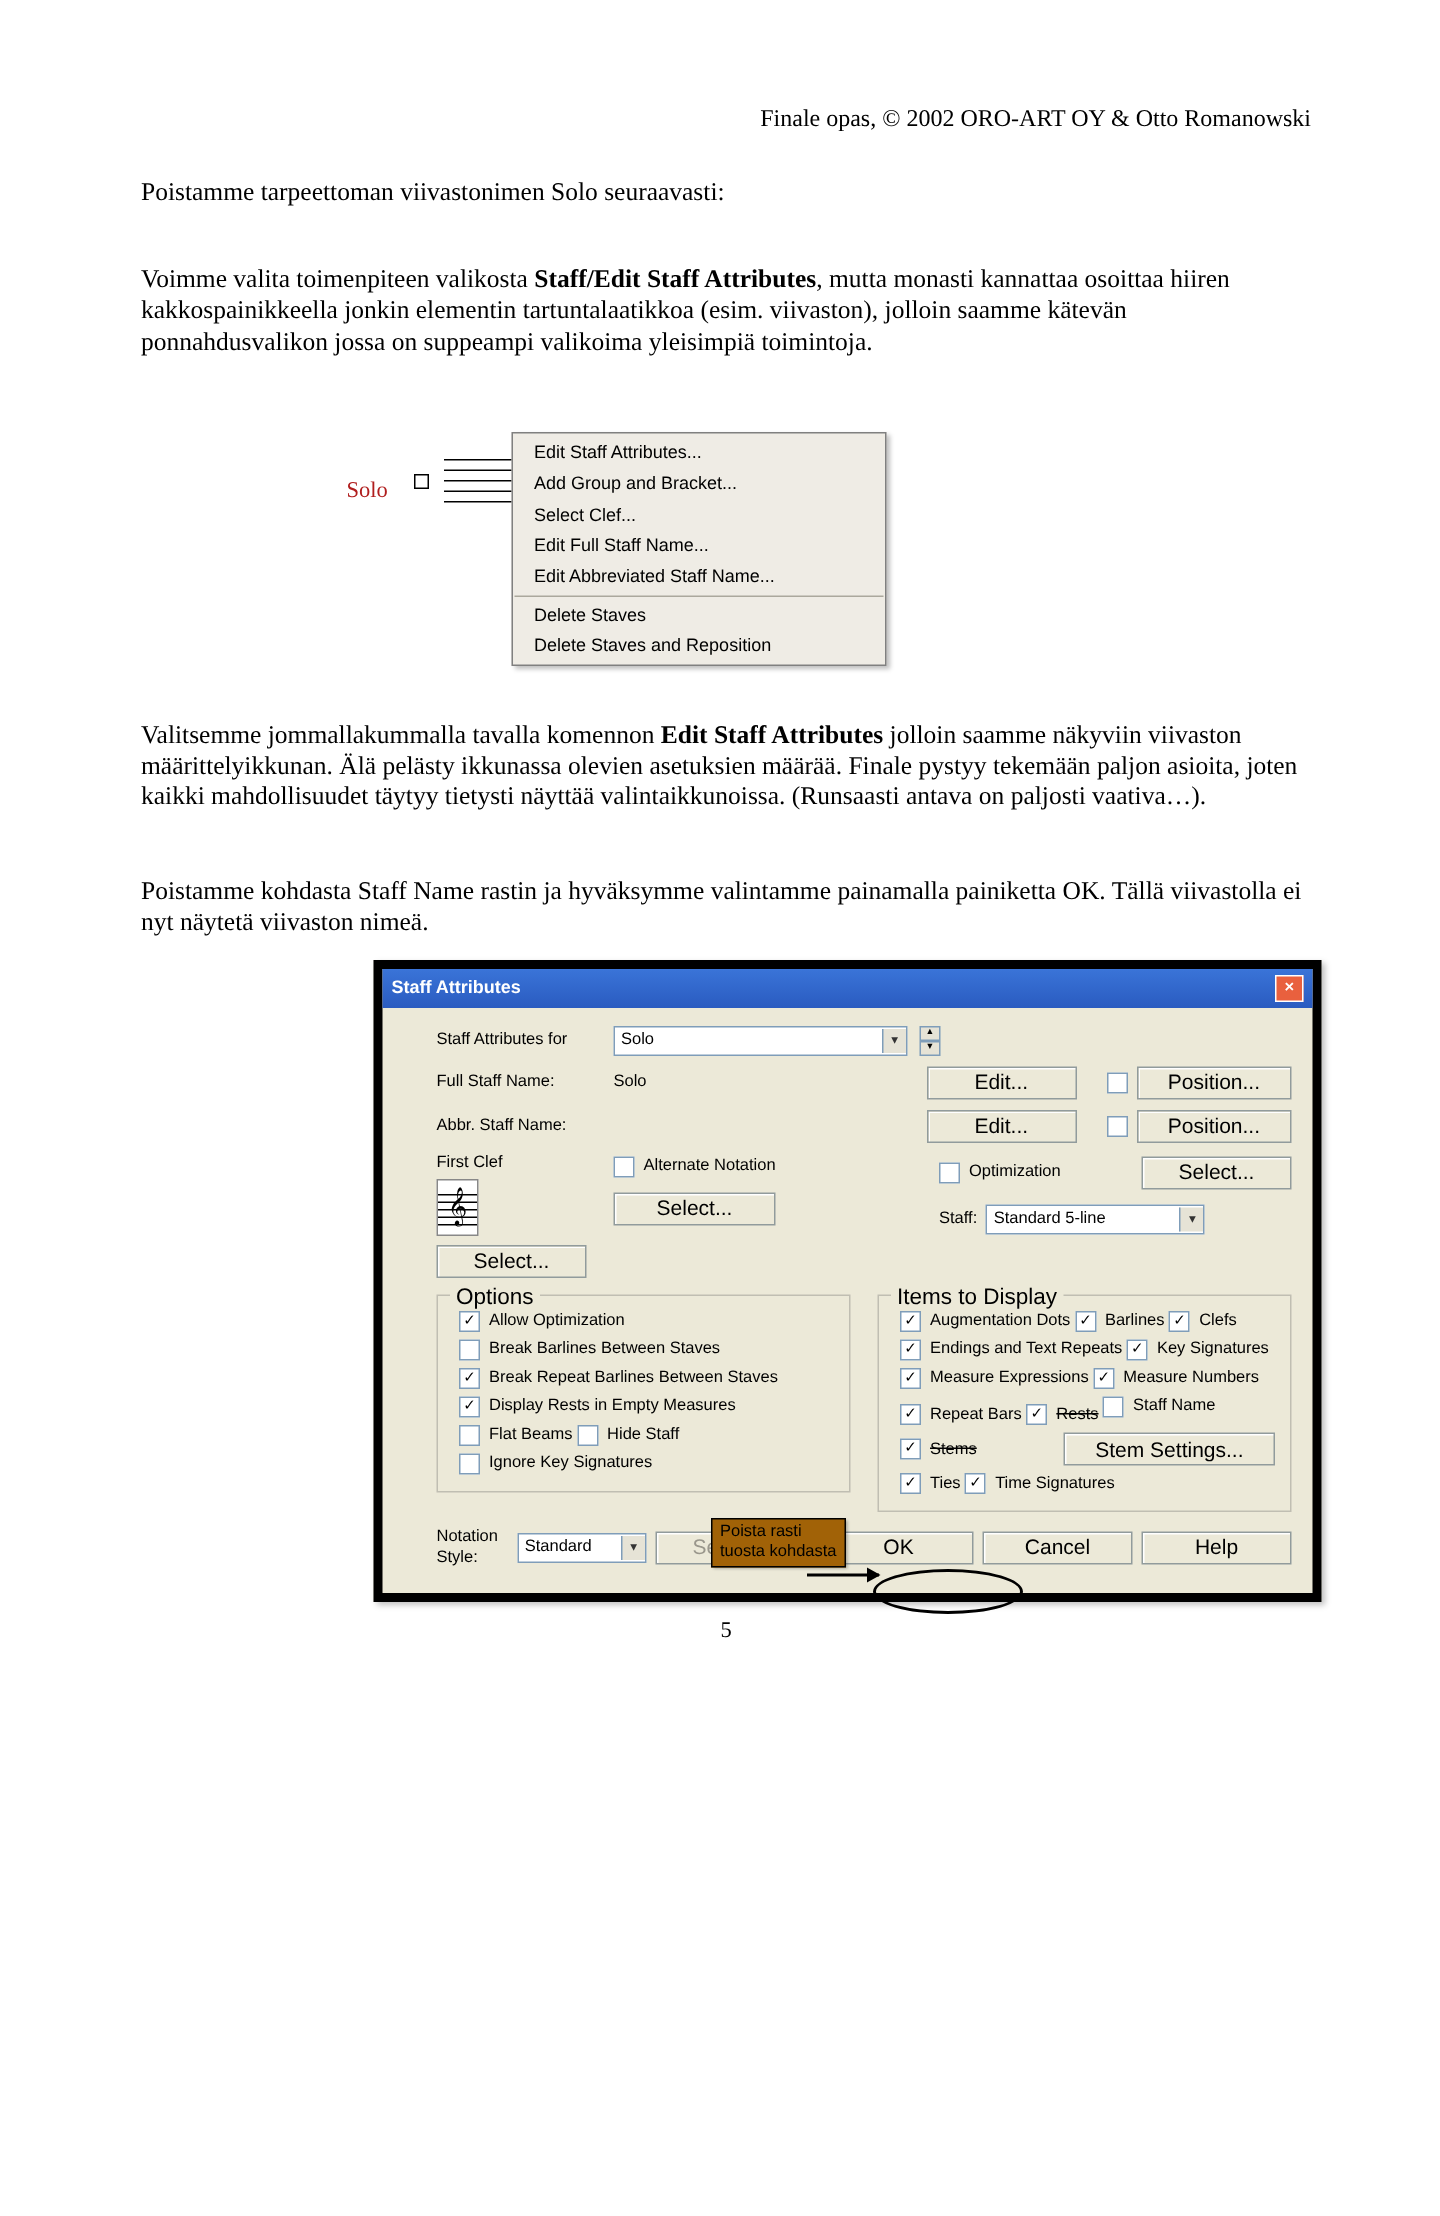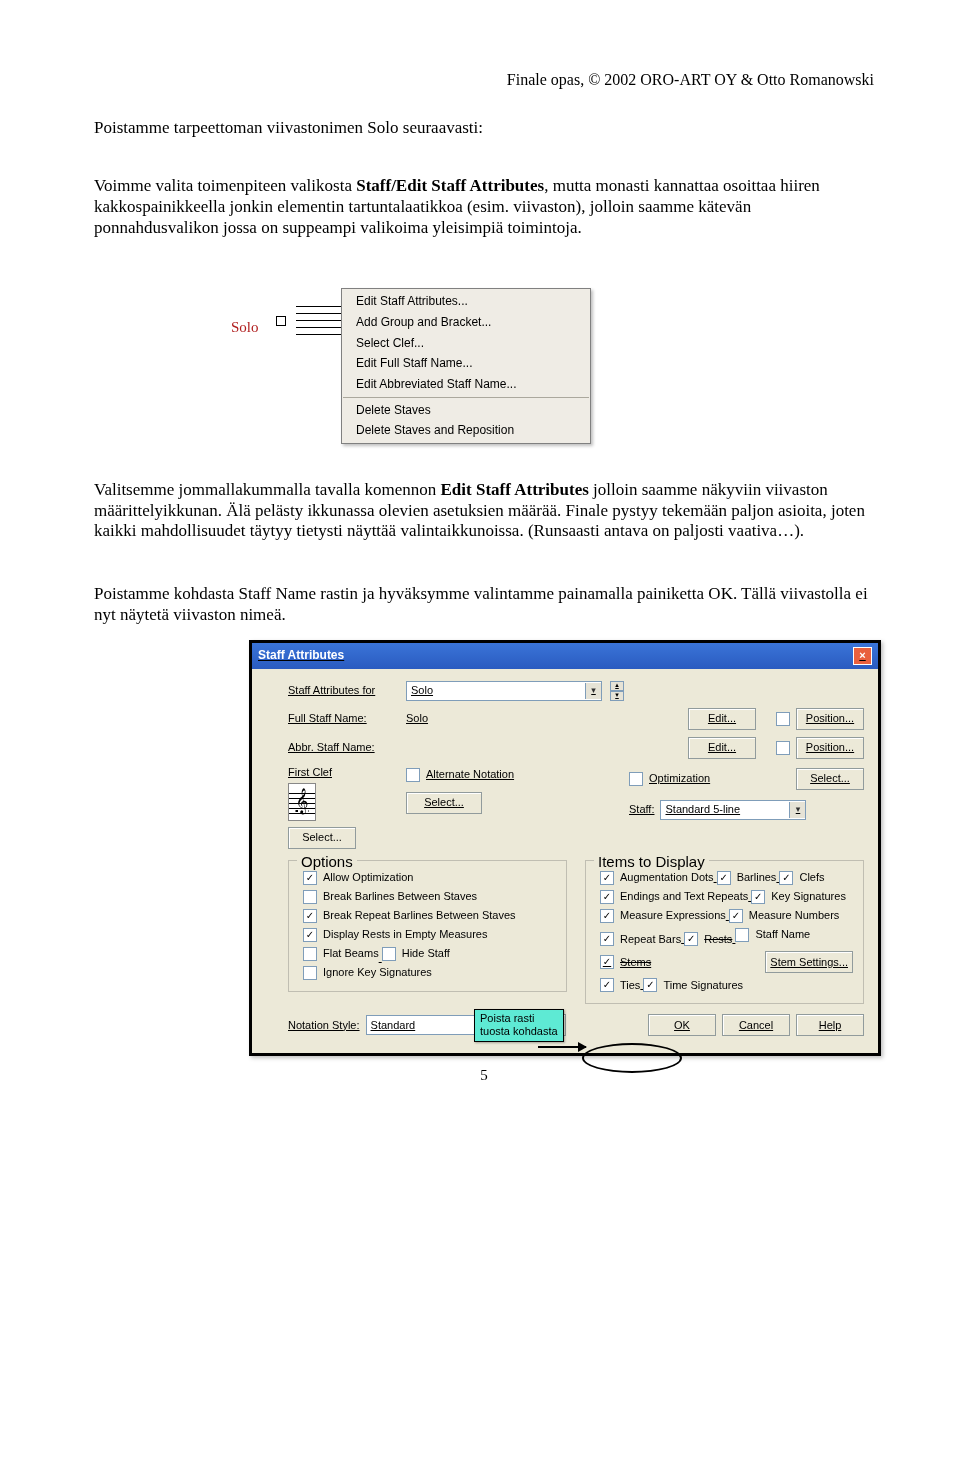--- a/index.html
+++ b/index.html
@@ -65,25 +65,24 @@
   }
   .ctx-menu .sep {
     border-top:1px solid #aba89d;
     margin:2px 1px;
   }
 
   
   .dlg-wrap { margin: 12px 0 0 155px; width: 632px; font-family:Tahoma,Arial,sans-serif; }
   .dlg {
     background:#ece9d8;
-    border:3px solid #000000;
+    border:6px solid #000000;
     box-shadow:2px 2px 4px rgba(0,0,0,0.25);
     font-size:11px;
     color:#000;
-    text-decoration:underline;
   }
   .titlebar {
     background:linear-gradient(to bottom,#3a74d8,#2a5bc0);
     color:#fff;
     font-weight:bold;
     font-size:12px;
     padding:4px 6px;
     display:flex;
     justify-content:space-between;
     align-items:center;
@@ -104,23 +103,23 @@
   }
   .combo-text { flex:1; }
   .combo-btn {
     width:15px;height:16px;background:#e6e3d6;border-left:1px solid #7f9db9;
     display:flex;align-items:center;justify-content:center;font-size:9px;color:#333;
   }
   .btn {
     background:#ece9d8;
     border:1px solid #919b9c;
     height:20px;
-    padding:0 4px;
+    padding:0 20px;
     font-family:Tahoma,Arial,sans-serif;
-    font-size:11px;
+    font-size:14px;
     display:inline-flex;align-items:center;justify-content:center;
     min-width:58px;
     box-shadow:inset 1px 1px 0 #fff;
     cursor:default;
   }
   .btn.disabled { color:#9a978c; }
   .spin {
     width:14px; display:flex; flex-direction:column; margin-left:2px;
   }
   .spin div{
@@ -164,21 +163,21 @@
     margin-top:8px;
     padding:10px 10px 6px 14px;
     position:relative;
   }
   .nested-fs .legend{
     position:absolute; top:-8px; left:8px;
     background:#ece9d8; padding:0 4px;
   }
   .tooltip {
     position:absolute;
-    background:#5eead4;
+    background:#a16207;
     border:1px solid #000;
     font-size:11px;
     padding:2px 5px;
     white-space:nowrap;
     box-shadow:1px 1px 2px rgba(0,0,0,.3);
   }
   .arrow {
     position:absolute;width:48px;height:2px;background:#000;
   }
   .arrow::after{

